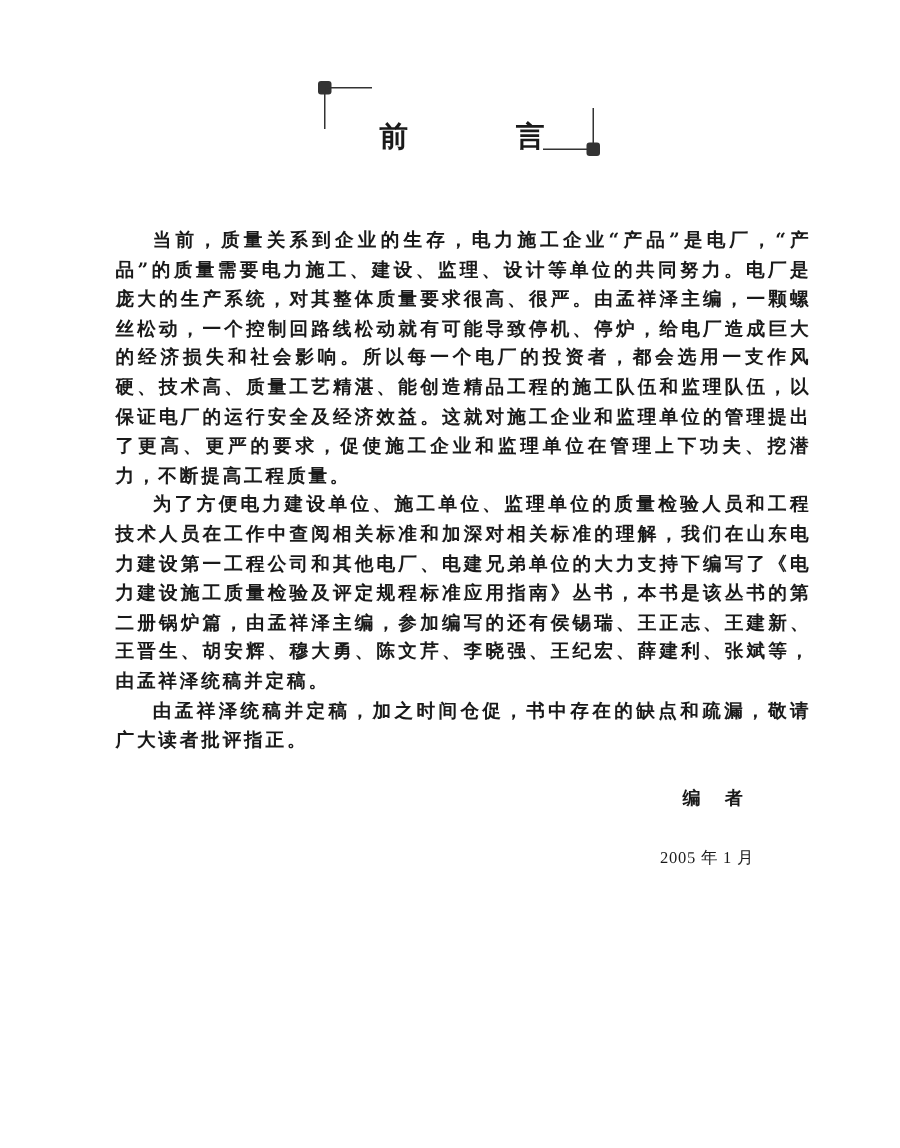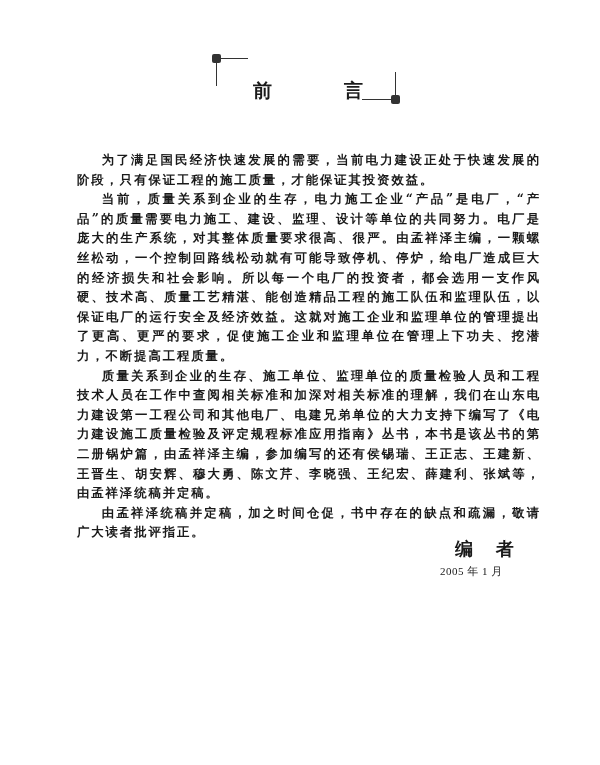--- a/index.html
+++ b/index.html
@@ -22,22 +22,22 @@
     display: flex; justify-content: space-between;
     font-size: 19px; font-weight: bold; letter-spacing: 0;
   }
   .body-text {
     position: absolute; left: 77px; top: 150px; width: 464px;
     font-size: 12.4px; line-height: 19.6px; font-weight: bold;
     letter-spacing: 1.9px; text-align: justify;
   }
   .body-text p { margin: 0; text-indent: 2em; }
   .signature {
-    position: absolute; left: 455px; top: 537px;
-    font-size: 18px; font-weight: bold; letter-spacing: 6px; font-family: Liberation Mono, monospace;
+    position: absolute; left: 455px; top: 524px;
+    font-size: 12px; font-weight: bold; letter-spacing: 6px;
   }
   .date {
     position: absolute; left: 440px; top: 564px;
     font-size: 11px; font-family: "Liberation Serif", serif; letter-spacing: 0.5px;
   }
 </style>
 </head>
 <body>
 
 <div class="title-frame">
@@ -48,20 +48,19 @@
   <div class="corner-br-v"></div>
   <div class="corner-br-mark"></div>
 </div>
 
 <div class="page-title">
   <span>前</span>
   <span>言</span>
 </div>
 
 <div class="body-text">
-  <p>为了满足国民经济快速发展的需要，当前电力建设正处于快速发展的阶段，只有保证工程的施工质量，才能保证其投资效益。</p>
   <p>当前，质量关系到企业的生存，电力施工企业“产品”是电厂，“产品”的质量需要电力施工、建设、监理、设计等单位的共同努力。电厂是庞大的生产系统，对其整体质量要求很高、很严。由孟祥泽主编，一颗螺丝松动，一个控制回路线松动就有可能导致停机、停炉，给电厂造成巨大的经济损失和社会影响。所以每一个电厂的投资者，都会选用一支作风硬、技术高、质量工艺精湛、能创造精品工程的施工队伍和监理队伍，以保证电厂的运行安全及经济效益。这就对施工企业和监理单位的管理提出了更高、更严的要求，促使施工企业和监理单位在管理上下功夫、挖潜力，不断提高工程质量。</p>
-  <p>质量关系到企业的生存、施工单位、监理单位的质量检验人员和工程技术人员在工作中查阅相关标准和加深对相关标准的理解，我们在山东电力建设第一工程公司和其他电厂、电建兄弟单位的大力支持下编写了《电力建设施工质量检验及评定规程标准应用指南》丛书，本书是该丛书的第二册锅炉篇，由孟祥泽主编，参加编写的还有侯锡瑞、王正志、王建新、王晋生、胡安辉、穆大勇、陈文芹、李晓强、王纪宏、薛建利、张斌等，由孟祥泽统稿并定稿。</p>
+  <p>为了方便电力建设单位、施工单位、监理单位的质量检验人员和工程技术人员在工作中查阅相关标准和加深对相关标准的理解，我们在山东电力建设第一工程公司和其他电厂、电建兄弟单位的大力支持下编写了《电力建设施工质量检验及评定规程标准应用指南》丛书，本书是该丛书的第二册锅炉篇，由孟祥泽主编，参加编写的还有侯锡瑞、王正志、王建新、王晋生、胡安辉、穆大勇、陈文芹、李晓强、王纪宏、薛建利、张斌等，由孟祥泽统稿并定稿。</p>
   <p>由孟祥泽统稿并定稿，加之时间仓促，书中存在的缺点和疏漏，敬请广大读者批评指正。</p>
 </div>
 
 <div class="signature">编 者</div>
 <div class="date">2005 年 1 月</div>
 
 </body></html>

